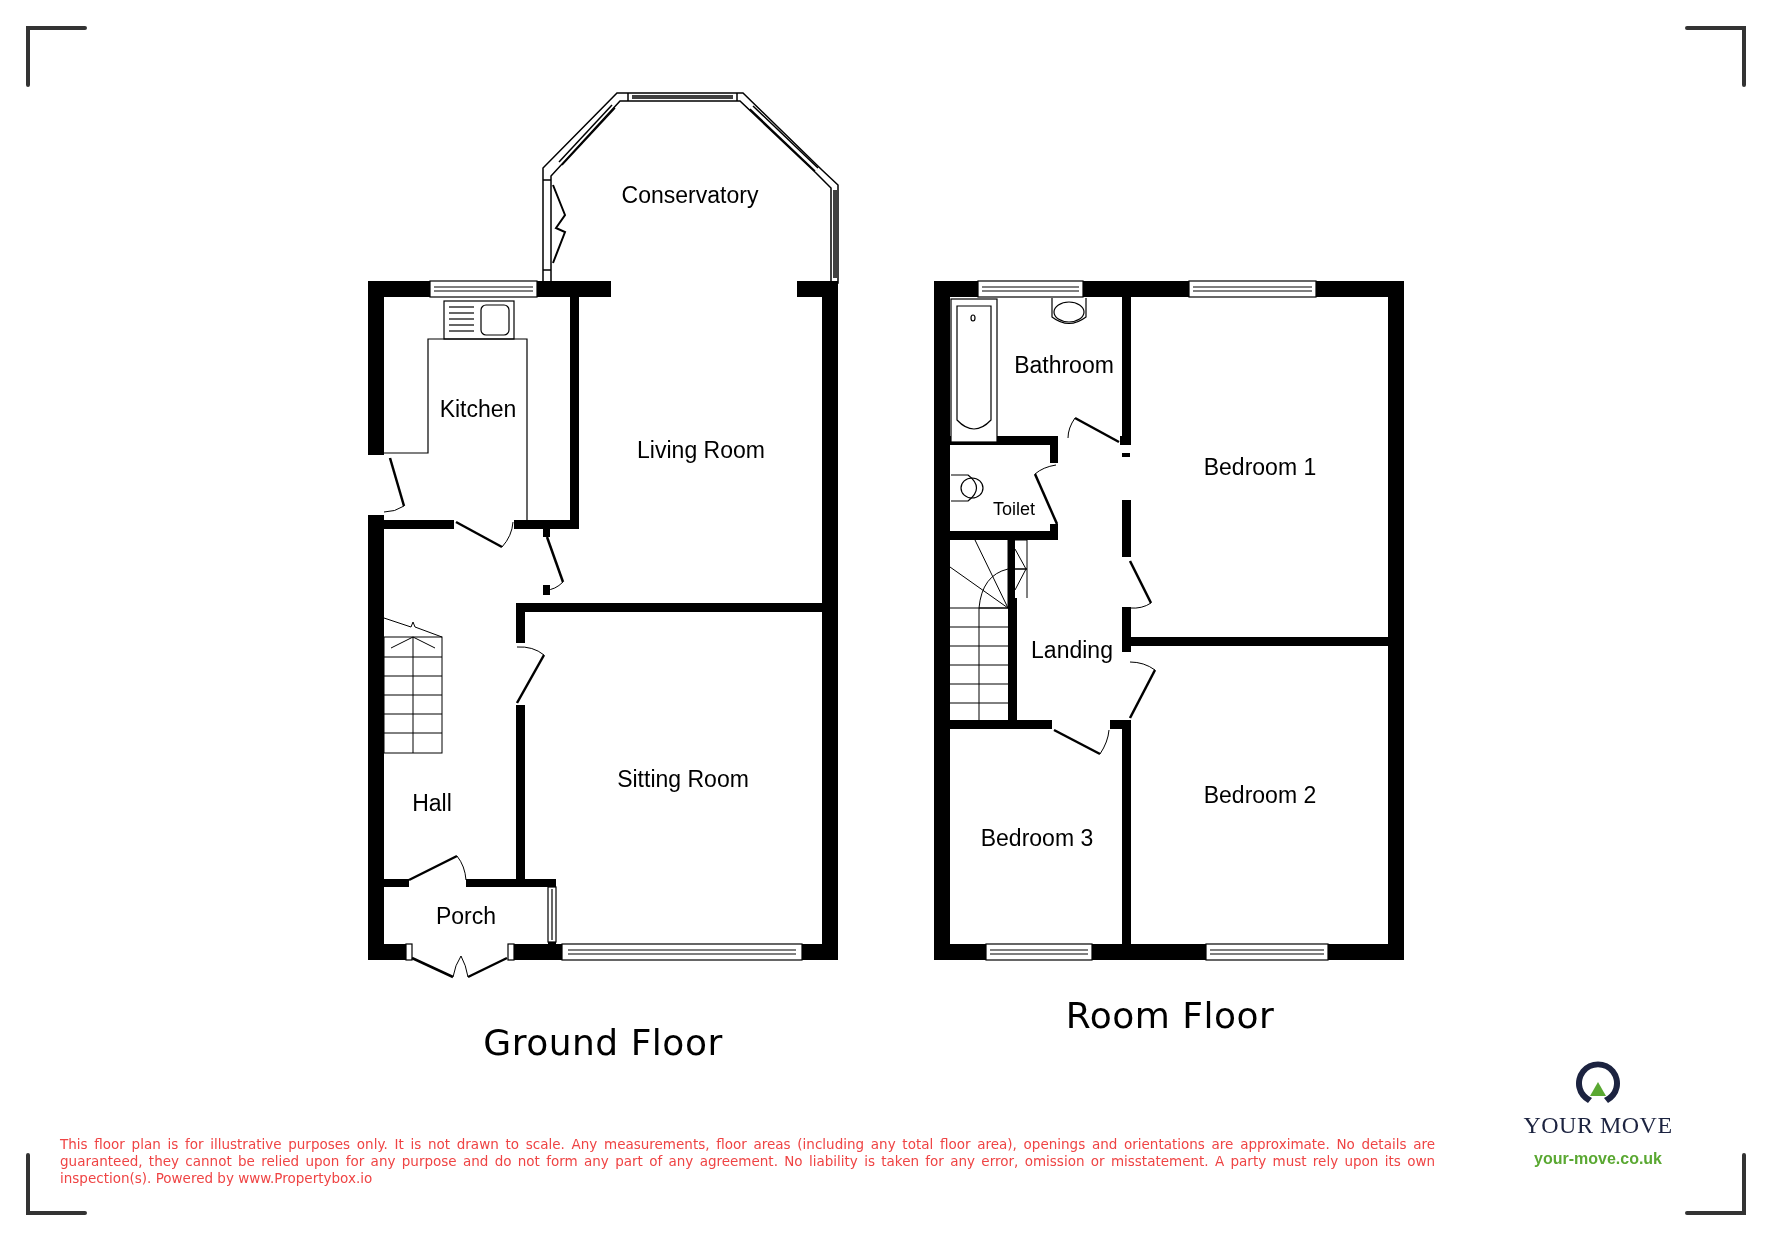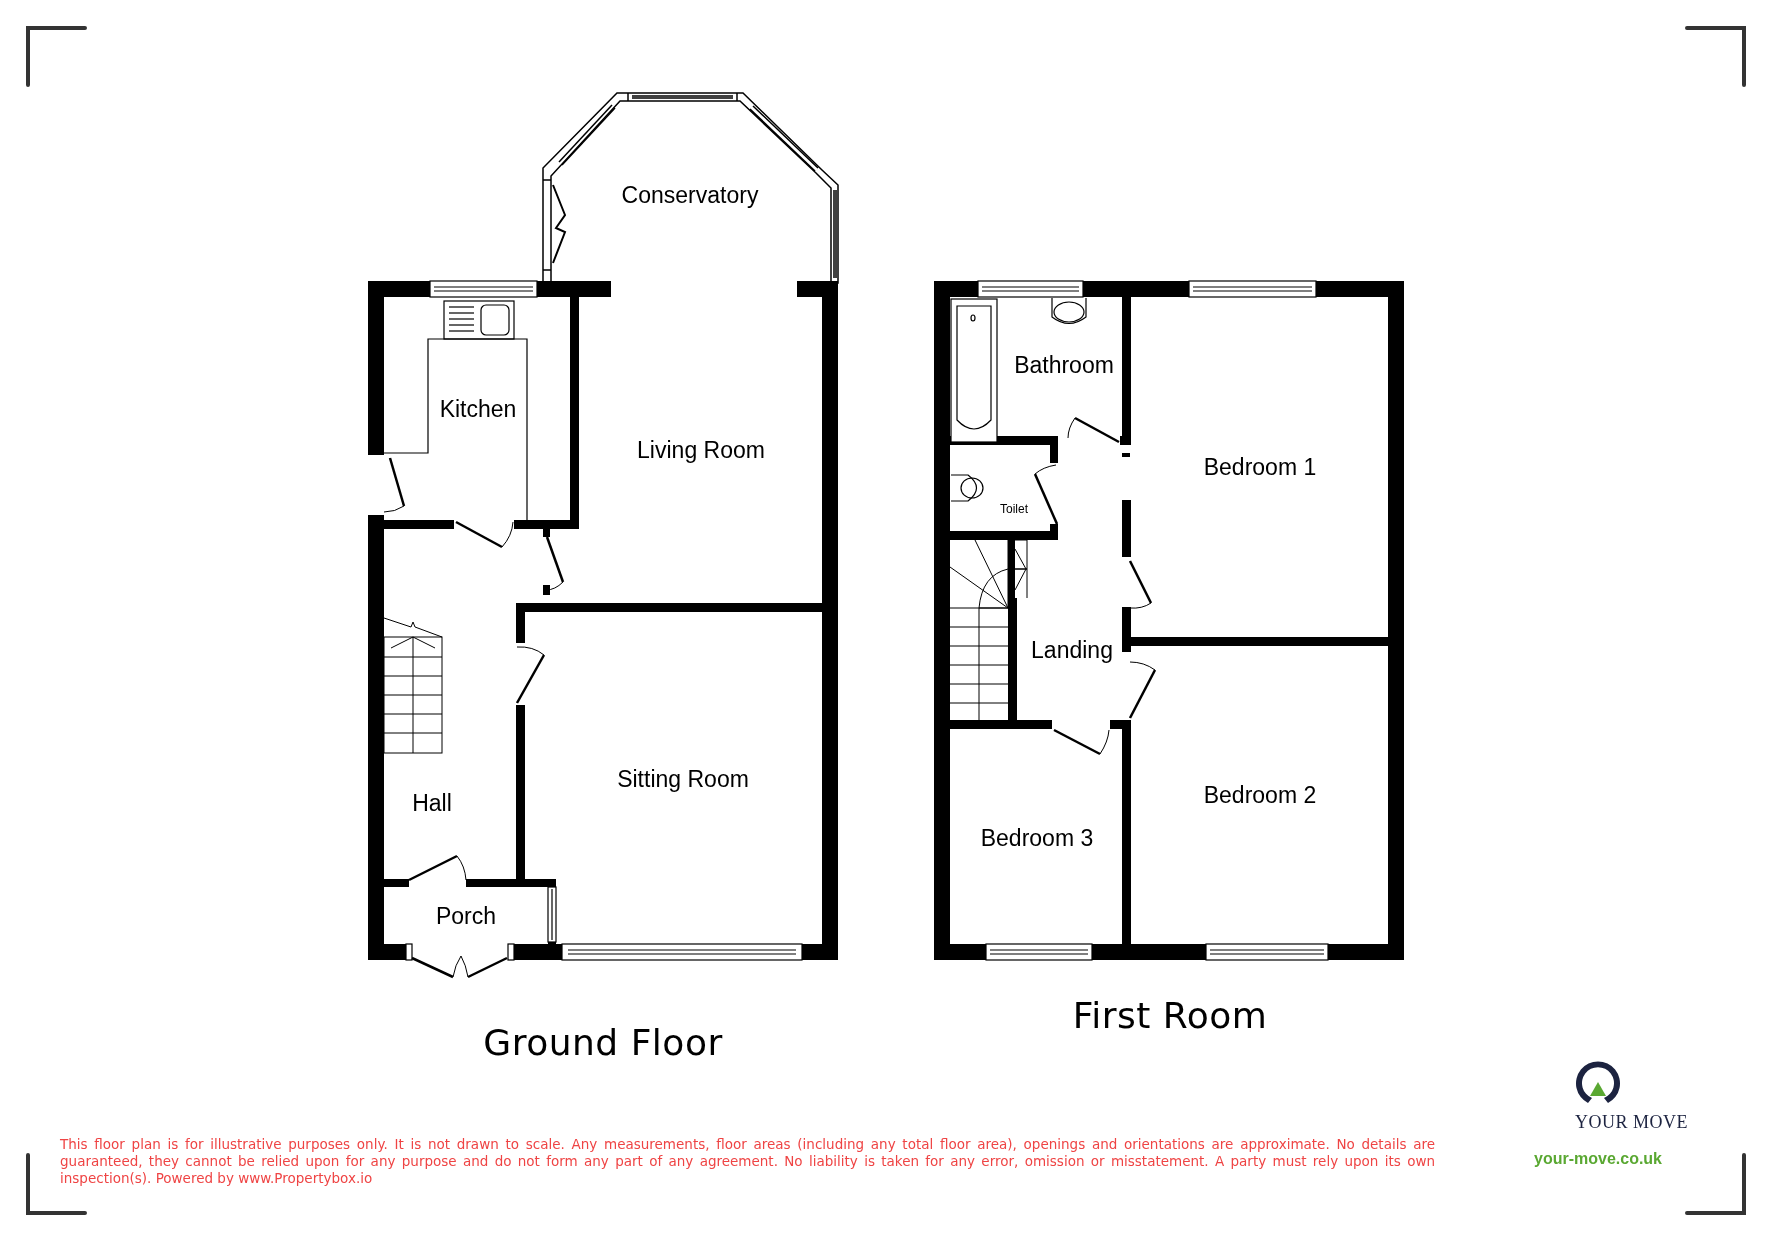--- a/index.html
+++ b/index.html
@@ -1,24 +1,24 @@
 <!DOCTYPE html>
 <html><head>
 <meta charset="utf-8">
 <style>
   html, body { margin: 0; padding: 0; background: #ffffff; }
   body { width: 1771px; height: 1239px; position: relative; overflow: hidden; font-family: "Liberation Sans", sans-serif; color: #000; }
   #plan-svg { position: absolute; left: 0; top: 0; width: 1771px; height: 1239px; }
   .room-label { position: absolute; font-family: "Liberation Sans", sans-serif; font-size: 23px; color: #000; white-space: nowrap; transform: translate(-50%, -50%); }
-  .room-label.small { font-size: 12px; }
+  .room-label.small { font-size: 18px; }
   .floor-title { position: absolute; font-family: "DejaVu Sans", sans-serif; font-size: 36px; color: #000; white-space: nowrap; transform: translateX(-50%); letter-spacing: 0.5px; }
   .disclaimer { position: absolute; left: 60px; top: 1136px; width: 1375px; font-family: "DejaVu Sans", sans-serif; font-size: 13.5px; line-height: 17px; color: #ef4444; text-align: justify; }
   .logo { position: absolute; left: 1508px; top: 1052px; width: 180px; height: 120px; }
   .logo-mark { position: absolute; left: 63px; top: 3px; width: 54px; height: 54px; }
-  .logo-text { position: absolute; left: 0; top: 60px; width: 180px; text-align: right; font-family: "Liberation Serif", serif; font-size: 18px; color: #1c2340; letter-spacing: 0.5px; }
+  .logo-text { position: absolute; left: 0; top: 60px; width: 180px; text-align: center; font-family: "Liberation Serif", serif; font-size: 24px; color: #1c2340; letter-spacing: 0.5px; }
   .logo-url { position: absolute; left: 0; top: 98px; width: 180px; text-align: center; font-family: "Liberation Sans", sans-serif; font-weight: bold; font-size: 16px; color: #5aa832; }
 </style>
 </head>
 <body>
 
 <svg id="plan-svg" viewBox="0 0 1771 1239" xmlns="http://www.w3.org/2000/svg">
 
   <g stroke="#333" stroke-width="4" fill="none" stroke-linecap="round">
     <polyline points="28,85 28,28 85,28"></polyline>
     <polyline points="1687,28 1744,28 1744,85"></polyline>
@@ -249,21 +249,21 @@
 <div class="room-label" style="left:466px; top:916px;">Porch</div>
 
 <div class="room-label" style="left:1064px; top:365px;">Bathroom</div>
 <div class="room-label small" style="left:1014px; top:509px;">Toilet</div>
 <div class="room-label" style="left:1072px; top:650px;">Landing</div>
 <div class="room-label" style="left:1260px; top:467px;">Bedroom 1</div>
 <div class="room-label" style="left:1260px; top:795px;">Bedroom 2</div>
 <div class="room-label" style="left:1037px; top:838px;">Bedroom 3</div>
 
 <div class="floor-title" style="left:603px; top:995px;margin-top:27px;">Ground Floor</div>
-<div class="floor-title" style="left:1170px; top:995px;">First Room</div>
+<div class="floor-title" style="left:1170px; top:995px;">Room Floor</div>
 
 <div class="disclaimer">This floor plan is for illustrative purposes only. It is not drawn to scale. Any measurements, floor areas (including any total floor area), openings and orientations are approximate. No details are guaranteed, they cannot be relied upon for any purpose and do not form any part of any agreement. No liability is taken for any error, omission or misstatement. A party must rely upon its own inspection(s). Powered by www.Propertybox.io</div>
 
 <div class="logo">
   <svg class="logo-mark" viewBox="0 0 54 54" xmlns="http://www.w3.org/2000/svg">
     <path d="M17,48 A22,22 0 1 1 37,48 L33,43 A16,16 0 1 0 21,43 Z" fill="#1c2340"></path>
     <polygon points="27,27 35,41 19,41" fill="#5aa832"></polygon>
   </svg>
   <div class="logo-text">YOUR MOVE</div>
   <div class="logo-url">your-move.co.uk</div>

